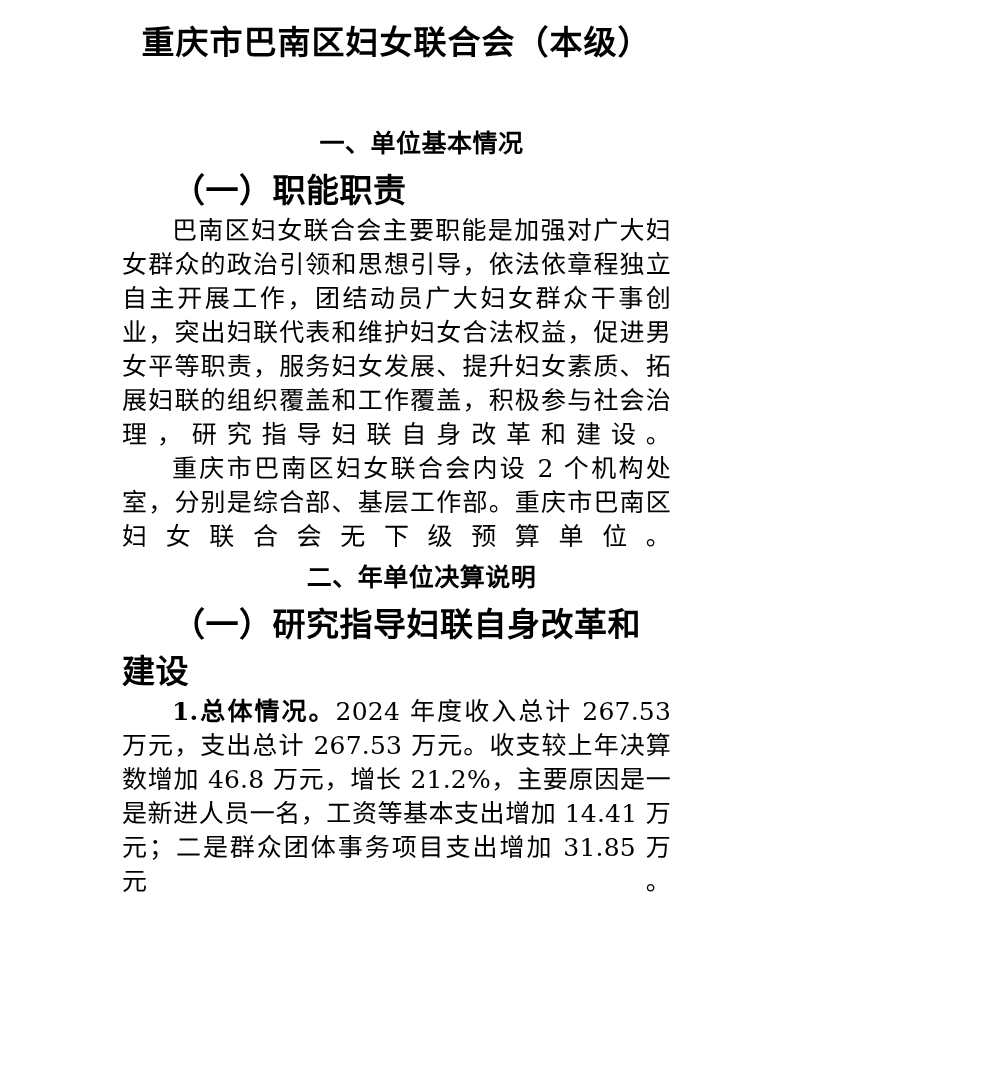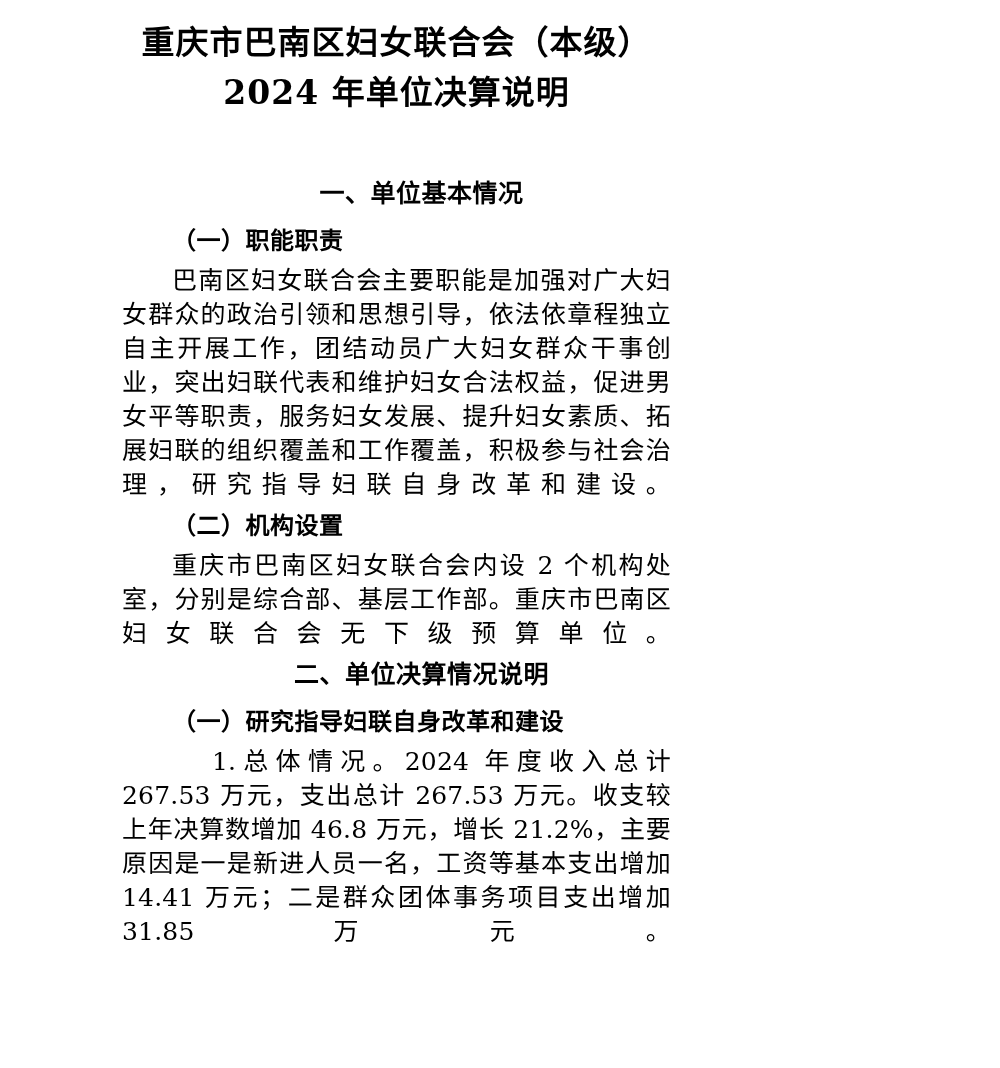--- a/index.html
+++ b/index.html
@@ -40,70 +40,67 @@
     font-weight: bold;
     font-size: 25px;
     line-height: 47px;
     text-indent: 50px;
     margin: 0;
     letter-spacing: 0.5px;
     text-align: center;
   }
   .heading2 {
     font-weight: bold;
-    font-size: 24px;
+    font-size: 33px;
     line-height: 47px;
     text-indent: 50px;
     margin: 0;
     letter-spacing: 0.5px;
   }
   .para {
     font-size: 25px;
     line-height: 34px;
     text-indent: 50px;
     margin: 0;
     text-align: justify;
     text-justify: inter-ideograph;
     letter-spacing: 0.2px;
   }
   .para .lead {
-    font-weight: normal;
-    margin-left: 40px;
+    font-weight: bold;
   }
   .para-just {
     text-align: justify;
     text-align-last: justify;
   }
   .para-last {
     text-align: justify;
     text-align-last: left;
   }
 </style>
 </head>
 <body>
 
 <div class="page">
 
   <div class="doc-title">
     <span class="line">重庆市巴南区妇女联合会（本级）</span>
-    <span class="line">2024 年单位决算说明</span>
   </div>
 
   <div class="title-gap"></div>
 
   <h2 class="heading1">一、单位基本情况</h2>
 
   <h3 class="heading2">（一）职能职责</h3>
 
   <p class="para para-just">巴南区妇女联合会主要职能是加强对广大妇女群众的政治引领和思想引导，依法依章程独立自主开展工作，团结动员广大妇女群众干事创业，突出妇联代表和维护妇女合法权益，促进男女平等职责，服务妇女发展、提升妇女素质、拓展妇联的组织覆盖和工作覆盖，积极参与社会治理，研究指导妇联自身改革和建设。</p>
 
-  <h3 class="heading2">（二）机构设置</h3>
 
   <p class="para para-just">重庆市巴南区妇女联合会内设 2 个机构处室，分别是综合部、基层工作部。重庆市巴南区妇女联合会无下级预算单位。</p>
 
-  <h2 class="heading1">二、单位决算情况说明</h2>
+  <h2 class="heading1">二、年单位决算说明</h2>
 
   <h3 class="heading2">（一）研究指导妇联自身改革和建设</h3>
 
   <p class="para para-just"><span class="lead">1.总体情况。</span><span>2024 年度收入总计 267.53 万元，支出总计 267.53 万元。收支较上年决算数增加 46.8 万元，增长 21.2%，主要原因是一是新进人员一名，工资等基本支出增加 14.41 万元；二是群众团体事务项目支出增加 31.85 万元。</span></p>
 
 
 </div>
 
 </body></html>

